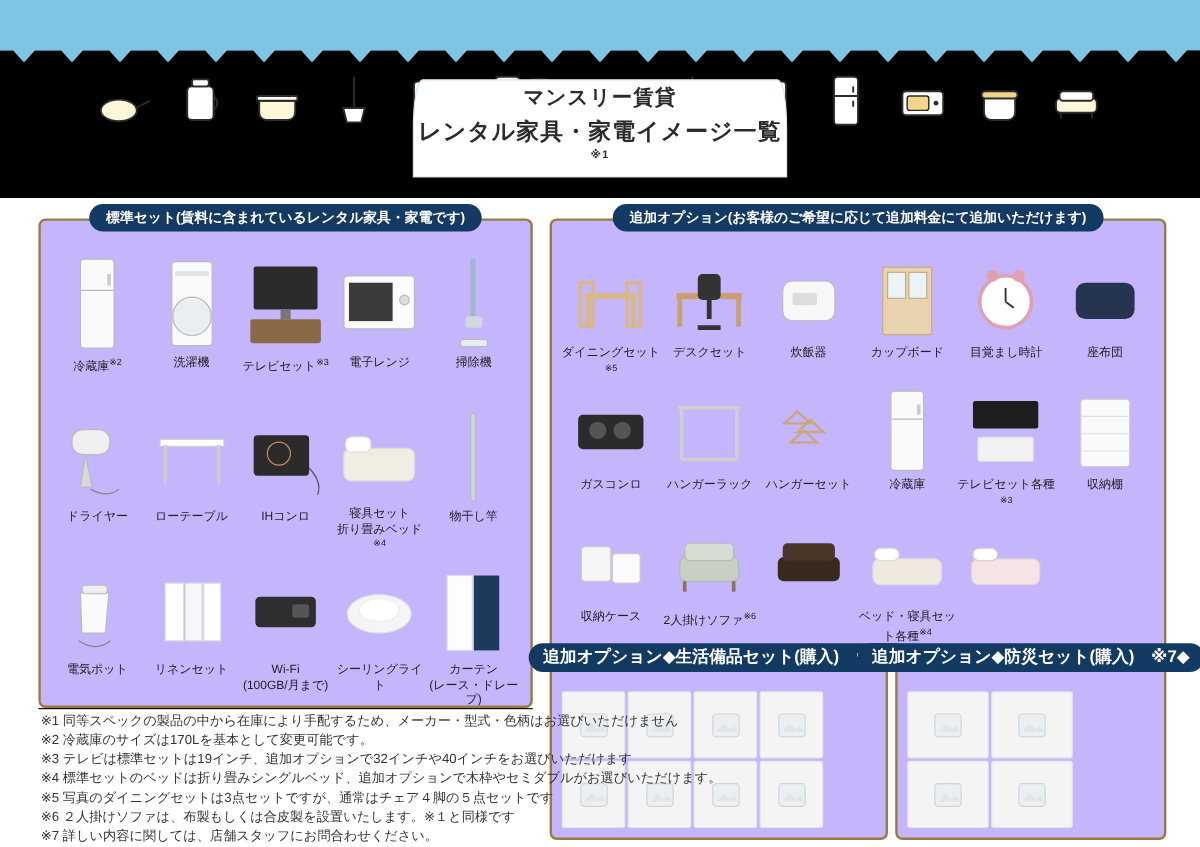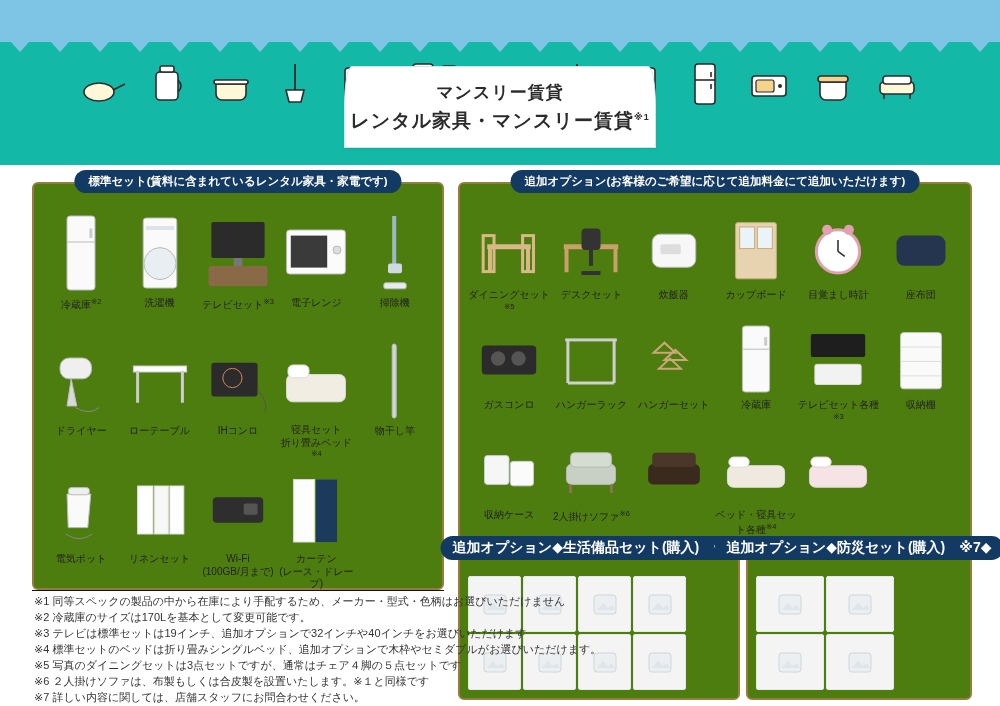--- a/index.html
+++ b/index.html
@@ -7,21 +7,21 @@
     width:1000px;height:706px;
     background:#ffffff;
     font-family:"Liberation Sans","DejaVu Sans",sans-serif;
     color:#222;
     overflow:hidden;
     position:relative;
   }
   
   .header{
     position:absolute;left:0;top:0;width:1000px;height:165px;
-    background:#14b8a6;
+    background:#000000;
     overflow:hidden;
   }
   .awning{
     position:absolute;left:0;top:0;width:1000px;height:42px;
     background:
       linear-gradient(-45deg,transparent 11px,#7ec4e4 0) ;
     background-color:#7ec4e4;
   }
   .awning-teeth{
     position:absolute;left:0;top:30px;width:1000px;height:22px;
@@ -52,21 +52,21 @@
     display:flex;flex-direction:column;align-items:center;justify-content:center;
     text-align:center;
   }
   .title-box .l1{font-size:17px;font-weight:bold;color:#2b2b2b;letter-spacing:1px;}
   .title-box .l2{font-size:19px;font-weight:bold;color:#2b2b2b;letter-spacing:1px;margin-top:4px;}
   .title-box .l2 sup{font-size:9px;vertical-align:super;}
 
   
   .panel{
     position:absolute;
-    background:#4d7c0f;
+    background:#c4b5fd;
     border:2px solid #9a7b3f;
     border-radius:6px;
   }
   .panel-title{
     position:absolute;top:-14px;left:50%;transform:translateX(-50%);
     background:#133a63;color:#fff;
     font-size:11.5px;font-weight:bold;
     padding:4px 14px;border-radius:12px;white-space:nowrap;
   }
   .panel-title.small{font-size:14px;padding:3px 12px;}
@@ -277,21 +277,21 @@
             <rect x="6" y="24" width="34" height="12" rx="4" fill="#fff8d8" stroke="#2b2b2b" stroke-width="1.6"></rect>
             <rect x="9" y="18" width="28" height="8" rx="3" fill="#fff" stroke="#2b2b2b" stroke-width="1.6"></rect>
             <path d="M10 36 v5 M36 36 v5" stroke="#2b2b2b" stroke-width="1.6"></path>
           </svg>
       </div>
     </div>
   </div>
 
   <div class="title-box">
     <div class="l1">マンスリー賃貸</div>
-    <div class="l2"><span>レンタル家具・マンスリー賃貸</span><sup>※1</sup></div>
+    <div class="l2"><span>レンタル家具・家電イメージ一覧</span><sup>※1</sup></div>
   </div>
 </div>
 
 <div class="panel" id="std-panel">
   <div class="panel-title">標準セット(賃料に含まれているレンタル家具・家電です)</div>
   <div class="grid" id="std-grid">
       <div class="cell">
         <div class="art">
           <svg width="70" height="80" viewBox="0 0 70 80">
             <rect x="21" y="2" width="28" height="74" rx="3" fill="#fafafa" stroke="#bbb"></rect>
@@ -410,20 +410,29 @@
       </div>
       <div class="cell">
         <div class="art">
           <svg width="70" height="80" viewBox="0 0 70 80">
             <rect x="9.8" y="27.200000000000003" width="50.4" height="25.6" rx="4" fill="#2e2e2e"></rect>
             <rect x="40.599999999999994" y="33.6" width="14" height="11.200000000000001" rx="2" fill="#555"></rect>
           </svg>
         </div>
         <div class="cap">Wi-Fi
 (100GB/月まで)</div>
+      </div>
+      <div class="cell">
+        <div class="art">
+          <svg width="70" height="80" viewBox="0 0 70 80">
+            <ellipse cx="35" cy="41.6" rx="26.6" ry="16" fill="#f5f5f5" stroke="#ddd"></ellipse>
+            <ellipse cx="35" cy="38.4" rx="16.8" ry="9.6" fill="#fff" stroke="#eee"></ellipse>
+          </svg>
+        </div>
+        <div class="cap">シーリングライト</div>
       </div>
       <div class="cell">
         <div class="art">
           <svg width="70" height="80" viewBox="0 0 70 80">
             <rect x="12.6" y="9.6" width="21" height="62.400000000000006" fill="#fdfdfd" stroke="#ddd"></rect>
             <rect x="35" y="9.6" width="21" height="62.400000000000006" fill="#1b3a5c"></rect>
           </svg>
         </div>
         <div class="cap">カーテン
 (レース・ドレープ)</div>

